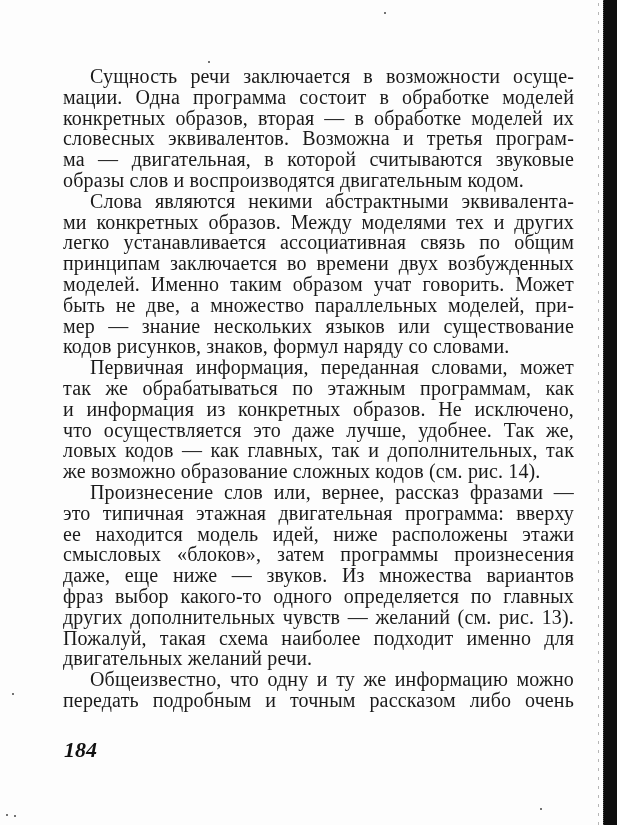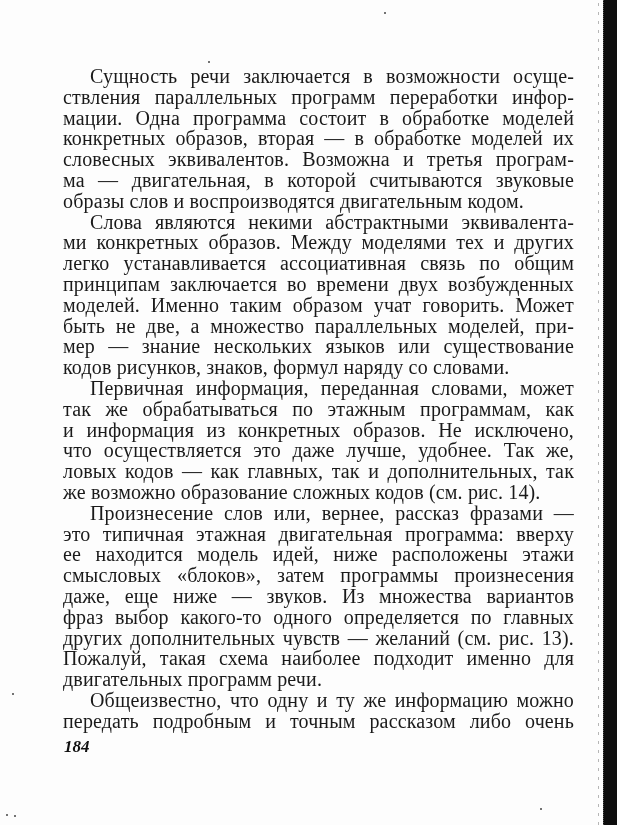--- a/index.html
+++ b/index.html
@@ -45,21 +45,21 @@
     .line.last {
       text-align-last: left;
     }
     .line.indent {
       padding-left: 27px;
     }
     .page-number {
       position: absolute;
       left: 64px;
       top: 737px;
-      font-size: 17px;
+      font-size: 22px;
       font-style: italic;
       font-weight: bold;
       color: #111;
     }
     .binding-strip {
       position: absolute;
       left: 603px;
       top: 0;
       width: 13px;
       height: 825px;
@@ -86,21 +86,20 @@
   </style>
 </head>
 <body>
 
 <div class="page">
 
   <div class="text-block">
 
     <div class="para">
       <span class="line indent">Сущность речи заключается в возможности осуще-</span>
-      <span class="line">ствления параллельных программ переработки инфор-</span>
       <span class="line">мации. Одна программа состоит в обработке моделей</span>
       <span class="line">конкретных образов, вторая — в обработке моделей их</span>
       <span class="line">словесных эквивалентов. Возможна и третья програм-</span>
       <span class="line">ма — двигательная, в которой считываются звуковые</span>
       <span class="line last">образы слов и воспроизводятся двигательным кодом.</span>
     </div>
 
     <div class="para">
       <span class="line indent">Слова являются некими абстрактными эквивалента-</span>
       <span class="line">ми конкретных образов. Между моделями тех и других</span>
@@ -123,21 +122,21 @@
 
     <div class="para">
       <span class="line indent">Произнесение слов или, вернее, рассказ фразами —</span>
       <span class="line">это типичная этажная двигательная программа: вверху</span>
       <span class="line">ее находится модель идей, ниже расположены этажи</span>
       <span class="line">смысловых «блоков», затем программы произнесения</span>
       <span class="line">даже, еще ниже — звуков. Из множества вариантов</span>
       <span class="line">фраз выбор какого-то одного определяется по главных</span>
       <span class="line">других дополнительных чувств — желаний (см. рис. 13).</span>
       <span class="line">Пожалуй, такая схема наиболее подходит именно для</span>
-      <span class="line last">двигательных программ речи.</span>
+      <span class="line last">двигательных желаний речи.</span>
     </div>
 
     <div class="para">
       <span class="line indent">Общеизвестно, что одну и ту же информацию можно</span>
       <span class="line">передать подробным и точным рассказом либо очень</span>
     </div>
 
   </div>
 
   <div class="page-number">184</div>

